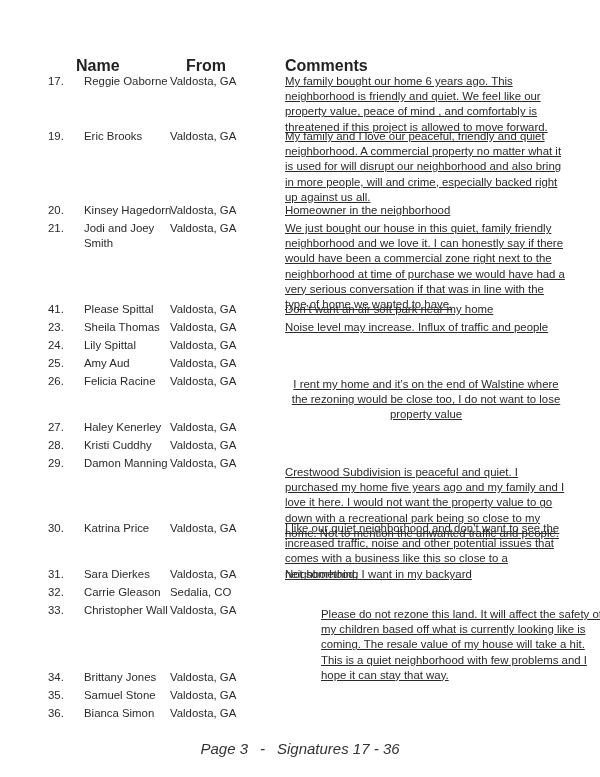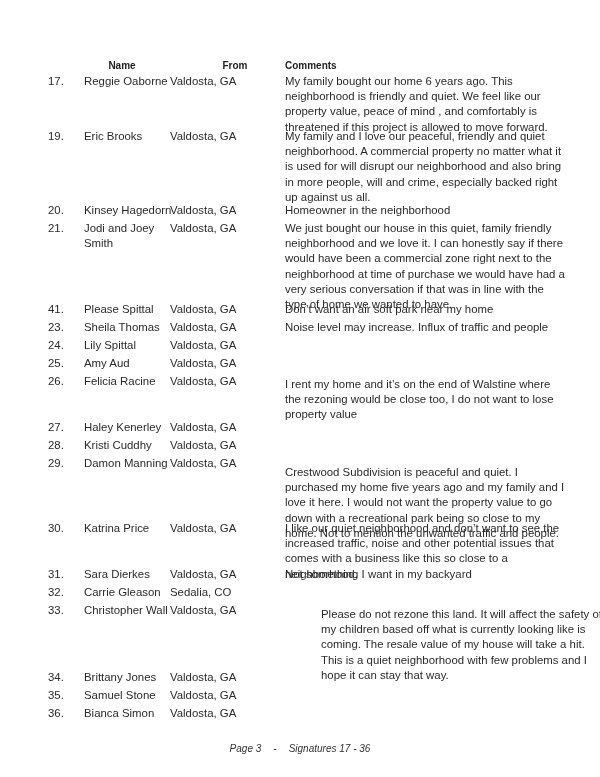--- a/index.html
+++ b/index.html
@@ -1,32 +1,32 @@
 <!DOCTYPE html>
 <html><head>
   <meta charset="utf-8">
   <style>
     html, body { margin: 0; padding: 0; background: #ffffff; }
     body {
       width: 600px; height: 777px; position: relative; overflow: hidden;
       font-family: "Liberation Sans", sans-serif; color: #2a2a2a;
       font-size: 11.4px; line-height: 15.2px;
     }
-    .hdr { position: absolute; top: 58px; font-weight: bold; font-size: 10px; color: #222; text-align: center; }
+    .hdr { position: absolute; top: 58px; font-weight: bold; font-size: 16px; color: #222; }
     .hdr.name { left: 76px; }
-    .hdr.from { left: 166px; padding-left: 14px; }
+    .hdr.from { left: 172px; padding-left: 14px; }
     .hdr.comments { left: 285px; }
     .row { position: absolute; left: 0; width: 600px; }
     .num { position: absolute; left: 48px; }
     .name { position: absolute; left: 84px; width: 92px; }
     .from { position: absolute; left: 170px; width: 110px; }
-    .comment { position: absolute; left: 285px; width: 282px; }
+    .comment { position: absolute; left: 285px; width: 282px; text-decoration: underline; }
     .footer {
       position: absolute; top: 741px; left: 0; width: 600px; text-align: center;
-      font-style: italic; font-size: 10px; color: #333;
+      font-style: italic; font-size: 15px; color: #333;
     }
     .footer .sep { margin: 0 12px; }
   </style>
 </head>
 <body>
 
 <div>
   <div class="hdr name">Name</div>
   <div class="hdr from">From</div>
   <div class="hdr comments">Comments</div>
@@ -77,21 +77,21 @@
       <div class="row" style="top: 356px;">
         <div class="num">25.</div>
         <div class="name">Amy Aud</div>
         <div class="from">Valdosta, GA</div>
         <div class="comment"></div>
       </div>
       <div class="row" style="top: 374px;">
         <div class="num">26.</div>
         <div class="name">Felicia Racine</div>
         <div class="from">Valdosta, GA</div>
-        <div class="comment" style="top: 3px;">I rent my home and it’s on the end of Walstine where the rezoning would be close too, I do not want to lose property value</div>
+        <div class="comment" style="top: 3px; text-align: center;">I rent my home and it’s on the end of Walstine where the rezoning would be close too, I do not want to lose property value</div>
       </div>
       <div class="row" style="top: 420px;">
         <div class="num">27.</div>
         <div class="name">Haley Kenerley</div>
         <div class="from">Valdosta, GA</div>
         <div class="comment"></div>
       </div>
       <div class="row" style="top: 438px;">
         <div class="num">28.</div>
         <div class="name">Kristi Cuddhy</div>

